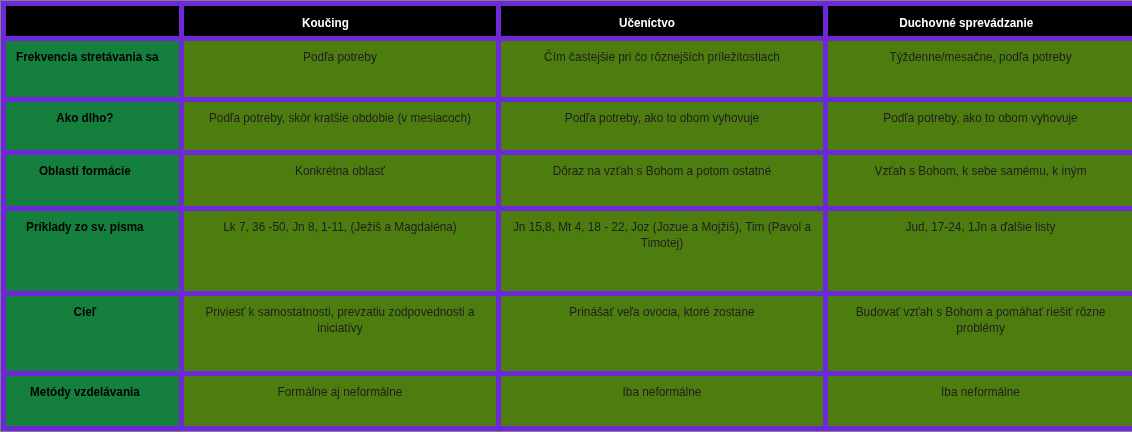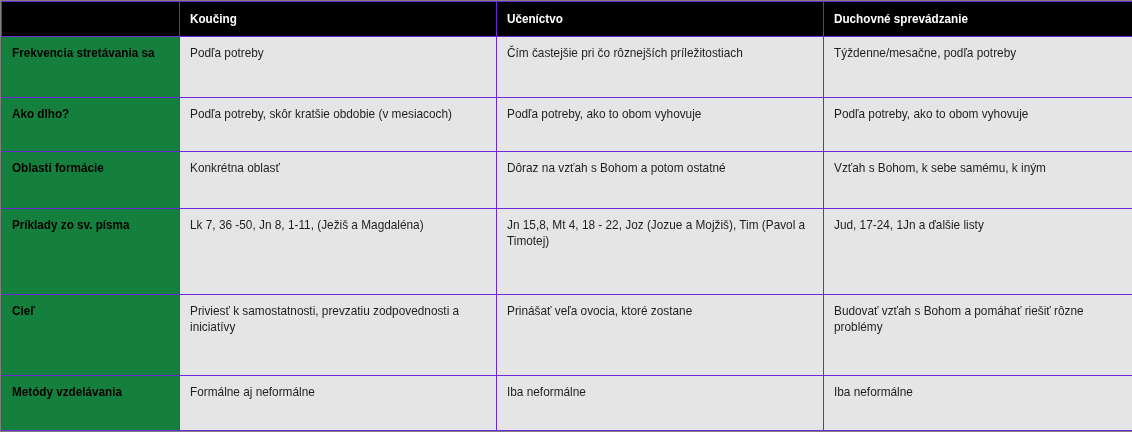--- a/index.html
+++ b/index.html
@@ -18,43 +18,43 @@
   table.compare {
     width: 1130px;
     height: 430px;
     border-collapse: collapse;
     table-layout: fixed;
     font-size: 13px;
     color: #1f1f1f;
   }
   table.compare th,
   table.compare td {
-    border: 1px solid #6d28d9;
+    border: 5px solid #6d28d9;
     vertical-align: top;
-    text-align: left;
+    text-align: center;
     padding: 8px 10px 4px 10px;
     overflow: hidden;
     box-sizing: border-box;
   }
   
   table.compare thead th {
     background: #000000;
     color: #ffffff;
     font-weight: bold;
     padding-top: 9px;
   }
   
   td.row-label {
     background: #15803d;
     color: #000000;
     font-weight: bold;
     padding-left: 8px;
   }
   td.data-cell {
-    background: #e5e5e5;
+    background: #4d7c0f;
   }
   
   .fit {
     display: block;
     width: 110%;
     transform: scaleX(0.909);
     transform-origin: 0 0;
     line-height: 1.25;
   }
   .fit-nowrap {

